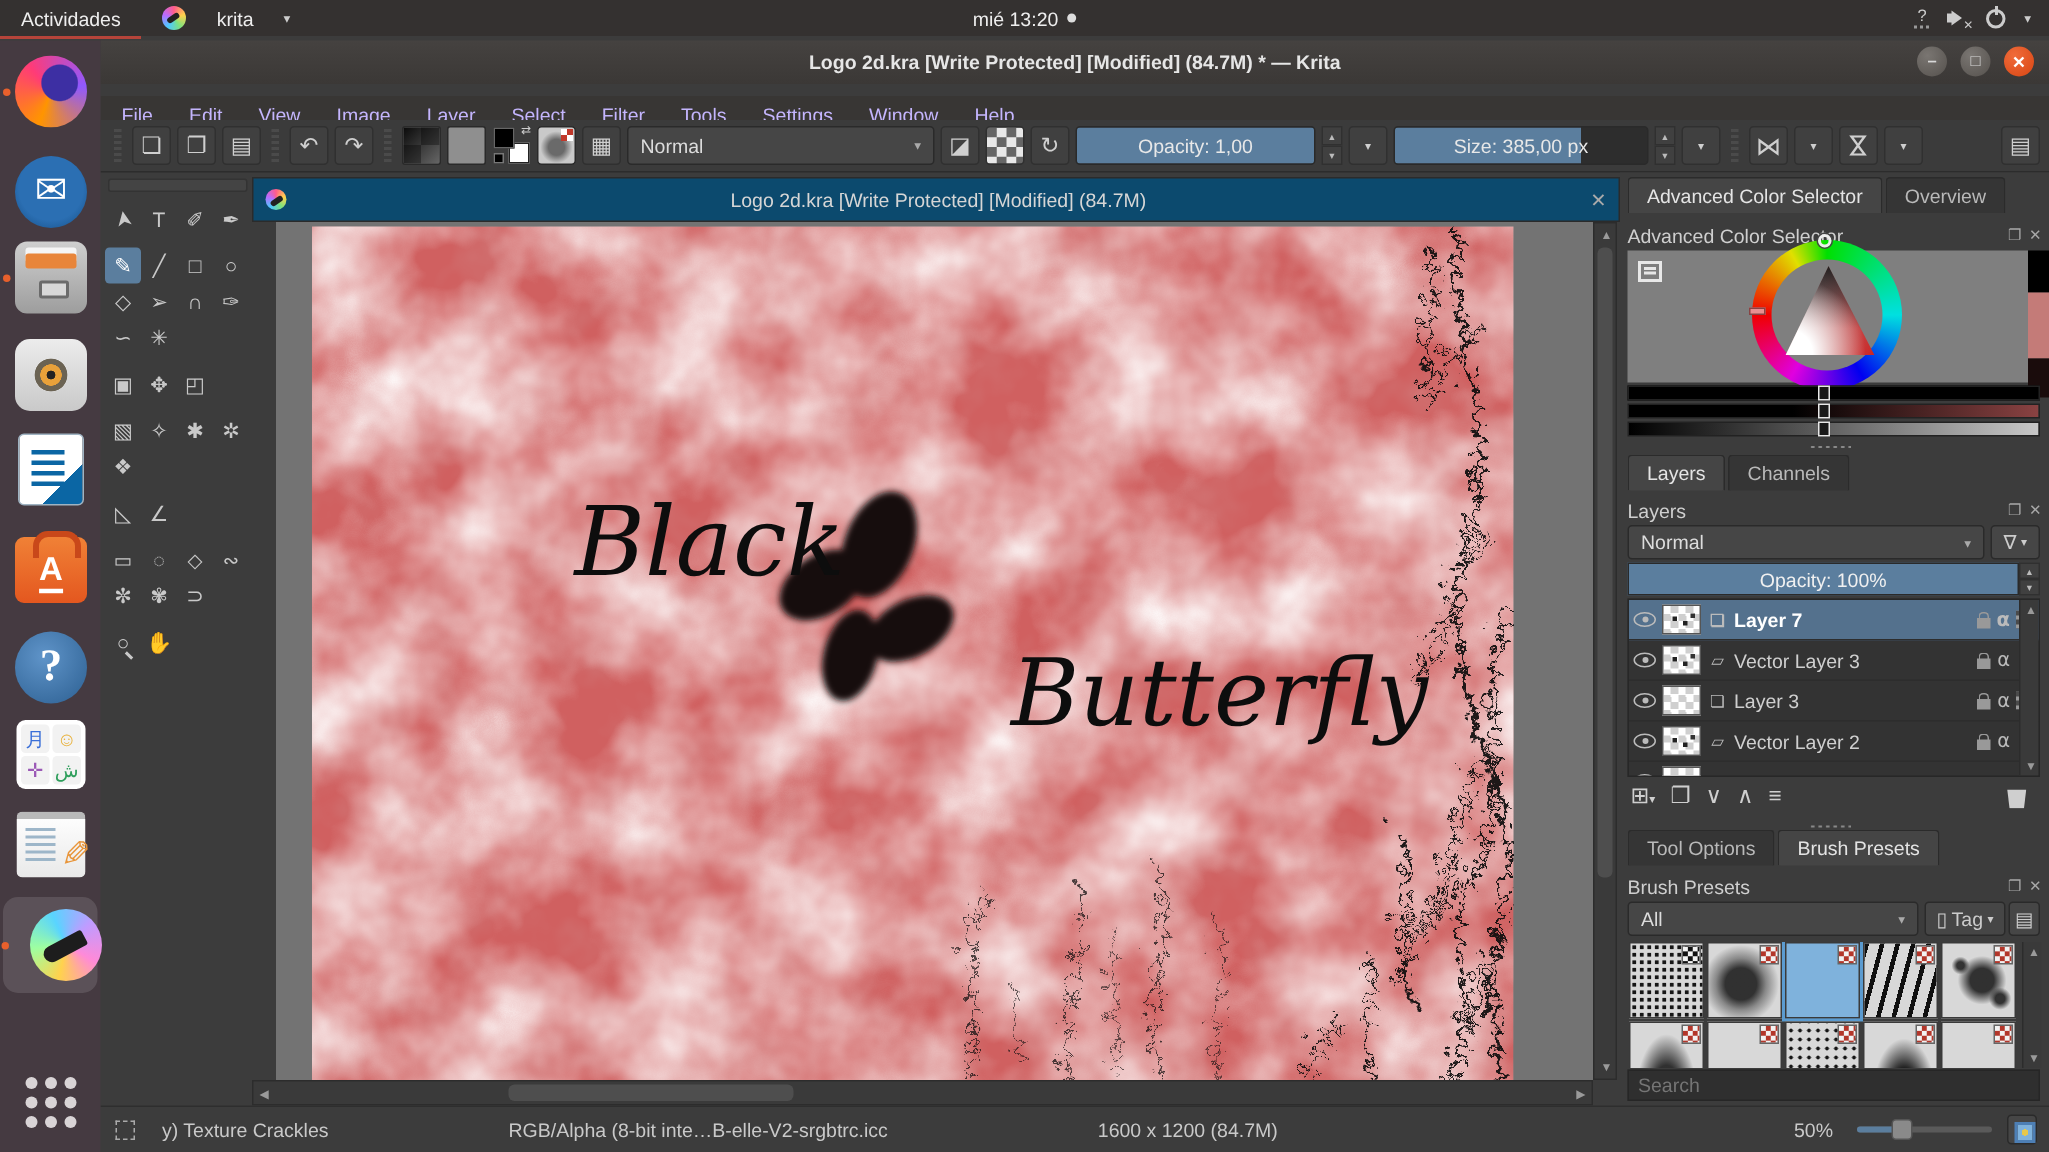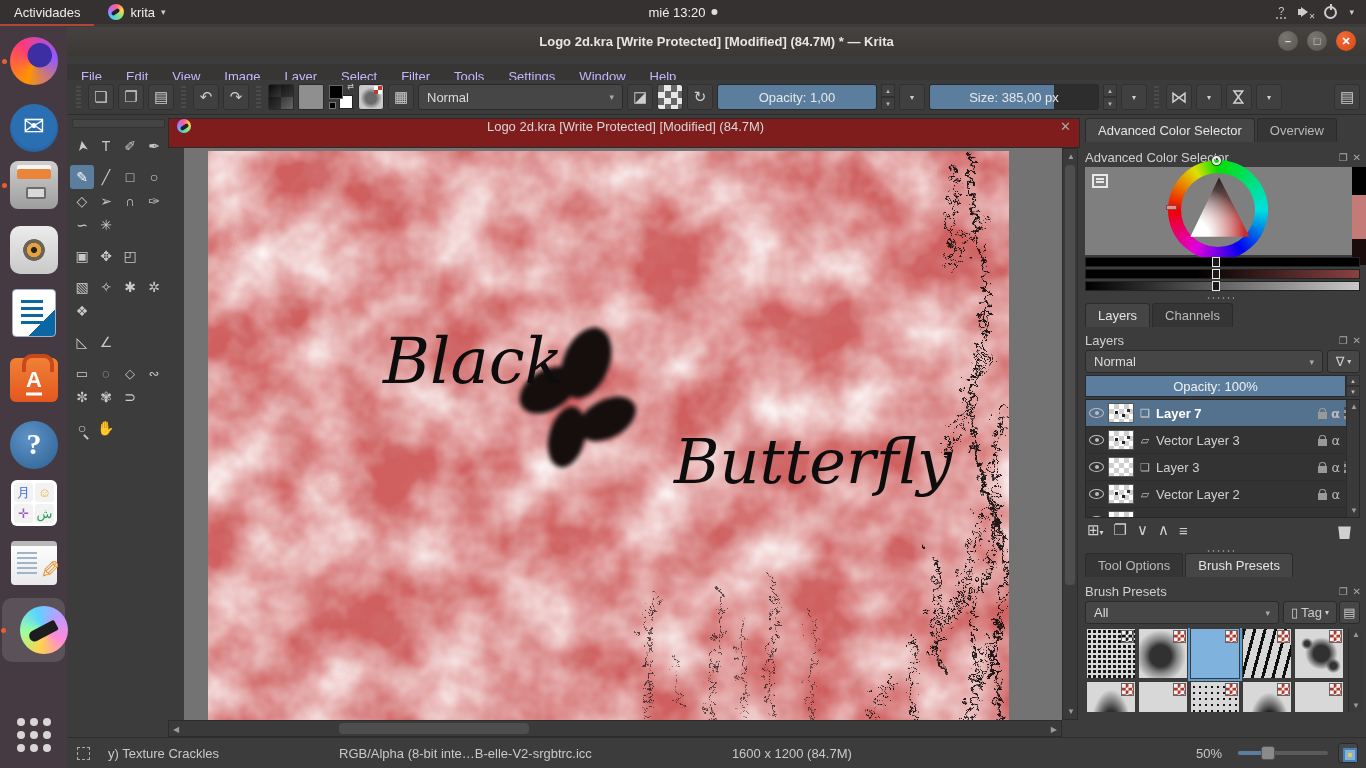--- a/index.html
+++ b/index.html
@@ -4,21 +4,21 @@
 <style>
   * { margin:0; padding:0; box-sizing:border-box; }
   html,body { width:1366px; height:768px; overflow:hidden; background:#222; }
   body { font-family:"Liberation Sans", sans-serif; font-size:13px; color:#d4d4d4; }
   .abs { position:absolute; }
   #screen { position:relative; width:1366px; height:768px; background:#3c3c3c; }
 
   
   #topbar { left:0; top:0; width:1366px; height:24px; background:#343130; display:flex; align-items:center; color:#eee; z-index:50; }
   #activities { padding:0 14px; height:27px; line-height:27px; border-bottom:2px solid #b5443a; }
-  .tb-appmenu { display:flex; align-items:center; gap:6px; margin-left:14px; }
+  .tb-appmenu { display:flex; align-items:center; gap:20px; margin-left:14px; }
   .kicon { width:16px; height:16px; border-radius:50%; background:conic-gradient(#ff5c8a,#ffd24d,#7ee37e,#4dc9ff,#b86bff,#ff5c8a); position:relative; }
   .kicon::after { content:""; position:absolute; left:3px; top:6px; width:9px; height:4px; background:#222; border-radius:2px; transform:rotate(-35deg); }
   #clock { position:absolute; left:50%; transform:translateX(-50%); display:flex; align-items:center; gap:6px; }
   #clock .dot { width:6px; height:6px; border-radius:50%; background:#ddd; }
   #tb-right { margin-left:auto; display:flex; align-items:center; gap:12px; padding-right:12px; }
   .net-ico { font-size:11px; color:#ccc; border-bottom:2px dotted #999; padding:0 2px; }
   .spk { position:relative; width:14px; height:12px; }
   .spk::before { content:""; position:absolute; left:0; top:3px; width:5px; height:6px; background:#ccc; }
   .spk::after { content:""; position:absolute; left:3px; top:1px; border-left:7px solid #ccc; border-top:5px solid transparent; border-bottom:5px solid transparent; }
   .spk .x { position:absolute; right:-3px; bottom:-3px; font-size:8px; color:#ccc; }
@@ -91,21 +91,21 @@
   #toolbox { left:70px; top:117px; width:97px; height:330px; background:#3c3c3c; }
   #toolbox .tb-head { height:9px; margin:2px 2px 6px 2px; background:#444; border:1px solid #333; border-radius:2px; }
   .tool-group { display:flex; flex-wrap:wrap; width:96px; margin-bottom:7px; }
   .tool { width:24px; height:24px; display:flex; align-items:center; justify-content:center; color:#c9c9c9; font-size:14px; border-radius:3px; }
   .tool.selected { background:#5b7e9e; color:#fff; }
   .tool.dashed { font-size:13px; letter-spacing:0; }
   .tool .mag { position:relative; }
   .tool .mag::after { content:""; position:absolute; right:-3px; bottom:-2px; width:6px; height:2px; background:#c9c9c9; transform:rotate(45deg); }
 
   
-  #subwin-title { left:168px; top:118px; width:912px; height:30px; background:#7f1d1d; border:1px solid #2b2b2b; display:flex; padding:0 8px; color:#d6d6d6; }
+  #subwin-title { left:168px; top:118px; width:912px; height:30px; background:#0c4a6e; border:1px solid #2b2b2b; display:flex; align-items:center; padding:0 8px; color:#d6d6d6; }
   #subwin-title .t { flex:1; text-align:center; }
   #viewport { left:184px; top:148px; width:894px; height:572px; background:#737373; overflow:hidden; }
   #canvas-svg { position:absolute; left:24px; top:3px; }
   .scrollbar { background:#3a3a3a; border:1px solid #2c2c2c; }
   #vscroll { left:1062px; top:148px; width:16px; height:572px; }
   #vscroll .thumb { position:absolute; left:2px; top:16px; width:10px; height:420px; background:#4e4e4e; border-radius:4px; }
   #hscroll { left:168px; top:720px; width:894px; height:17px; }
   #hscroll .thumb { position:absolute; top:2px; left:170px; width:190px; height:11px; background:#4e4e4e; border-radius:4px; }
   .sb-arrow { position:absolute; color:#9a9a9a; font-size:8px; }
 
@@ -627,20 +627,21 @@
         <span class="badge"></span>
       </div>
     <div class="bcell bc-scratch">
         <span class="badge"></span>
       </div>
   </div>
   <div class="list-scroll abs" style="left:1348px;top:628px;width:13px;height:84px">
     <span class="sb-arrow" style="top:2px;left:3px">▲</span>
     <span class="sb-arrow" style="bottom:2px;left:3px">▼</span>
   </div>
+  <input id="search-box" placeholder="Search" style="">
 
   <div id="statusbar" class="abs">
     <span class="sel-ico"></span>
     <span style="margin-left:18px">y) Texture Crackles</span>
     <span style="margin-left:120px">RGB/Alpha (8-bit inte…B-elle-V2-srgbtrc.icc</span>
     <span style="margin-left:140px">1600 x 1200 (84.7M)</span>
     <span style="margin-left:auto">50%</span>
     <div id="zoom-slider" style="margin:0 10px 0 16px">
       <span class="fill"></span>
       <span class="knob"></span>

